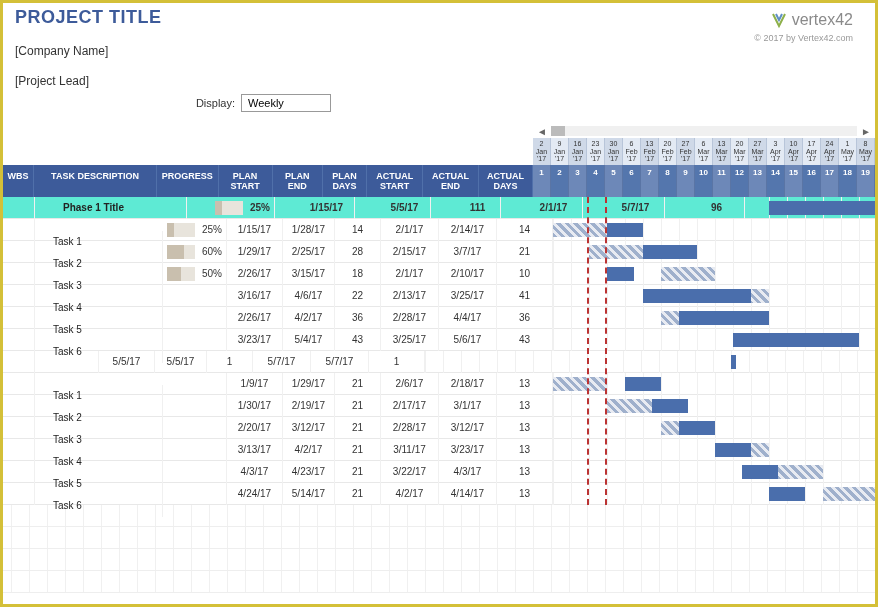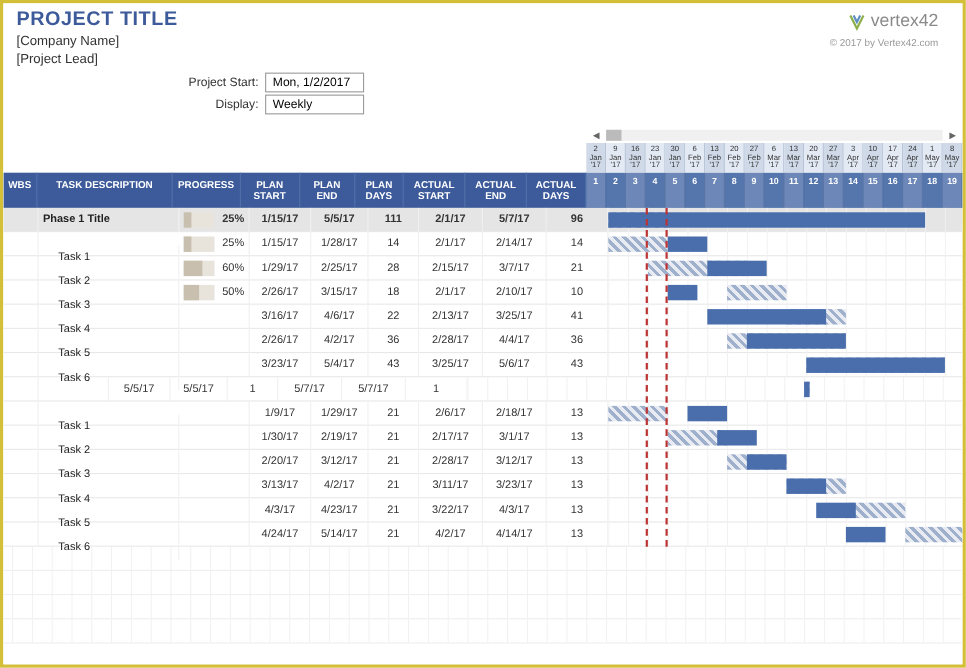--- a/index.html
+++ b/index.html
@@ -1,20 +1,20 @@
 <!DOCTYPE html>
 <html><head>
 <meta charset="utf-8">
 <style>
 * { box-sizing: border-box; margin: 0; padding: 0; }
 body { font-family: Arial, sans-serif; font-size: 11px; background: #fff; width: 878px; height: 607px; border: 3px solid #d4c038; position: relative; }
 .sheet { width: 872px; height: 601px; background: #fff; overflow: hidden; position: relative; }
 .header-area { padding: 4px 12px 2px 12px; display: flex; justify-content: space-between; }
 .left-head h1 { color: #3d5b9a; font-size: 18px; font-weight: bold; letter-spacing: 0.5px; }
-.left-head .sub { color: #333; font-size: 12px; margin-top: 2px; }
+.left-head .sub { color: #333; font-size: 12px; margin-top: 16px; }
 .controls { margin: 6px 0 0 140px; font-size: 11px; }
 .controls .row { display: flex; align-items: center; margin-bottom: 2px; }
 .controls .lbl { width: 80px; text-align: right; margin-right: 6px; color: #333; }
 .controls .val { border: 1px solid #999; padding: 2px 6px; min-width: 90px; background: #fff; }
 .brand { text-align: right; padding: 4px 10px 0 0; }
 .brand .logo { display: inline-flex; align-items: center; color: #8a8a8a; font-size: 16px; font-weight: 500; }
 .brand .logo svg { margin-right: 4px; }
 .brand .copy { color: #999; font-size: 9px; margin-top: 2px; }
 .timeline-head { display: flex; margin-top: 8px; }
 .timeline-head .spacer { width: 530px; flex-shrink: 0; position: relative; }
@@ -35,21 +35,21 @@
 .th-task { width: 128px; text-align: left; padding-left: 8px; }
 .th-prog { width: 64px; }
 .th-ps { width: 56px; }
 .th-pe { width: 52px; }
 .th-pd { width: 46px; }
 .th-as { width: 58px; }
 .th-ae { width: 58px; }
 .th-ad { width: 56px; }
 .rows { position: relative; }
 .task-row { display: flex; height: 22px; align-items: center; border-bottom: 1px solid #e8e8e8; }
-.task-row.phase { background: #e5e5e5; font-weight: bold; }
+.task-row.phase { background: #5eead4; font-weight: bold; gap: 24px; }
 .task-row .cell { padding: 0 4px; border-right: 1px solid #f0f0f0; height: 22px; display: flex; align-items: center; }
 .task-row .gantt { flex: 1; position: relative; height: 22px; background-image: linear-gradient(to right, #f0f0f0 1px, transparent 1px); background-size: 18px 100%; }
 .c-wbs { width: 32px; font-size: 10px; color: #444; justify-content: center; }
 .c-task { width: 128px; font-size: 10px; color: #222; padding-left: 8px; }
 .c-task.indent { padding-left: 18px; margin-top: 24px; }
 .c-prog { width: 64px; position: relative; justify-content: flex-end; font-size: 10px; color: #333; }
 .c-prog .barbg { position: absolute; left: 4px; top: 4px; height: 14px; width: 28px; background: #e8e4dc; }
 .c-prog .barfg { position: absolute; left: 4px; top: 4px; height: 14px; background: #c9bfae; }
 .c-num { font-size: 10px; color: #333; justify-content: center; }
 .c-ps { width: 56px; } .c-pe { width: 52px; } .c-pd { width: 46px; }
@@ -64,24 +64,20 @@
 <body>
 
 <div class="sheet">
 
   <div class="header-area">
     <div class="left-head">
       <h1>PROJECT TITLE</h1>
       <div class="sub">[Company Name]</div>
       <div class="sub">[Project Lead]</div>
       <div class="controls">
-        <div class="row">
-          <span class="lbl">Project Start:</span>
-          <span class="val">Mon, 1/2/2017</span>
-        </div>
         <div class="row">
           <span class="lbl">Display:</span>
           <span class="val">Weekly</span>
         </div>
       </div>
     </div>
     <div class="brand">
       <span class="logo">
         <svg width="18" height="18" viewBox="0 0 18 18">
             <path d="M3 3 L9 15 L15 3" fill="none" stroke="#8db04a" stroke-width="2"></path>

